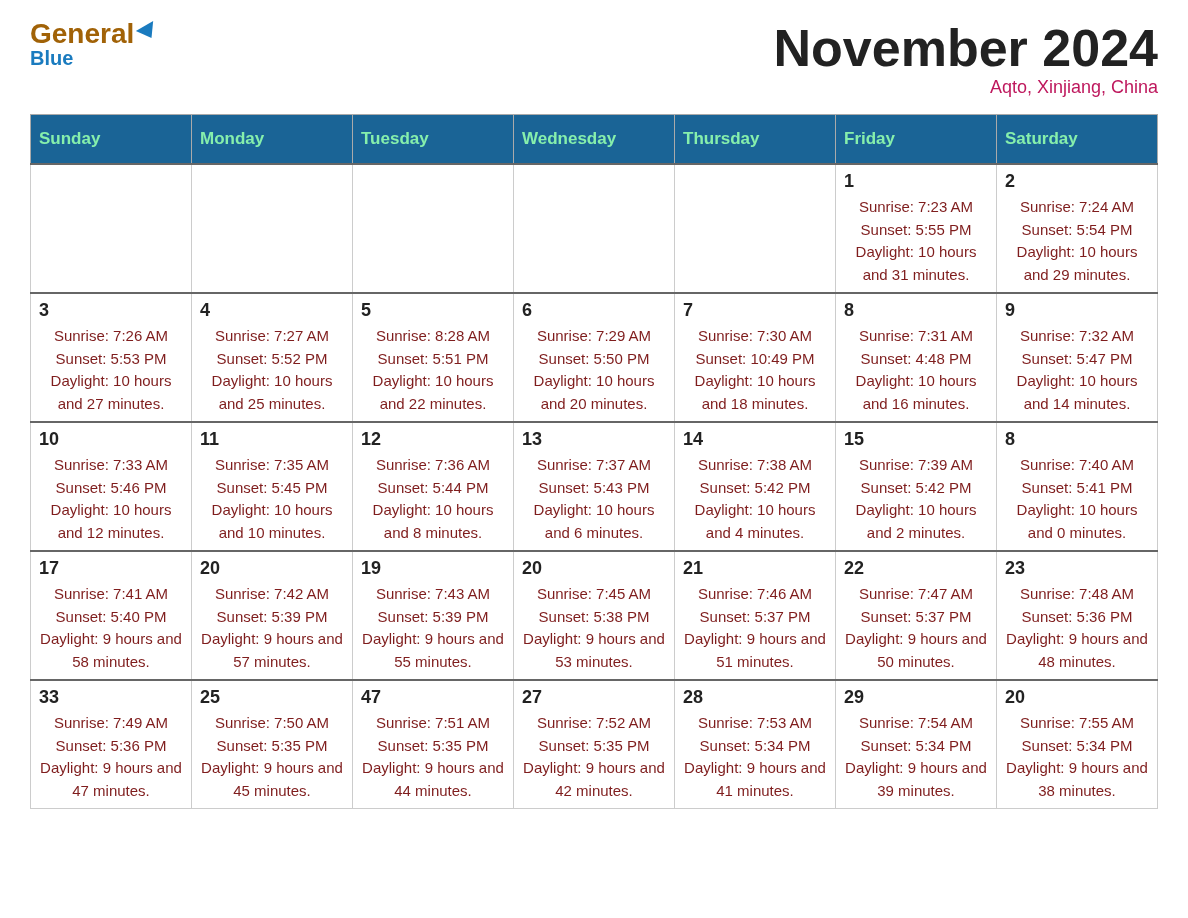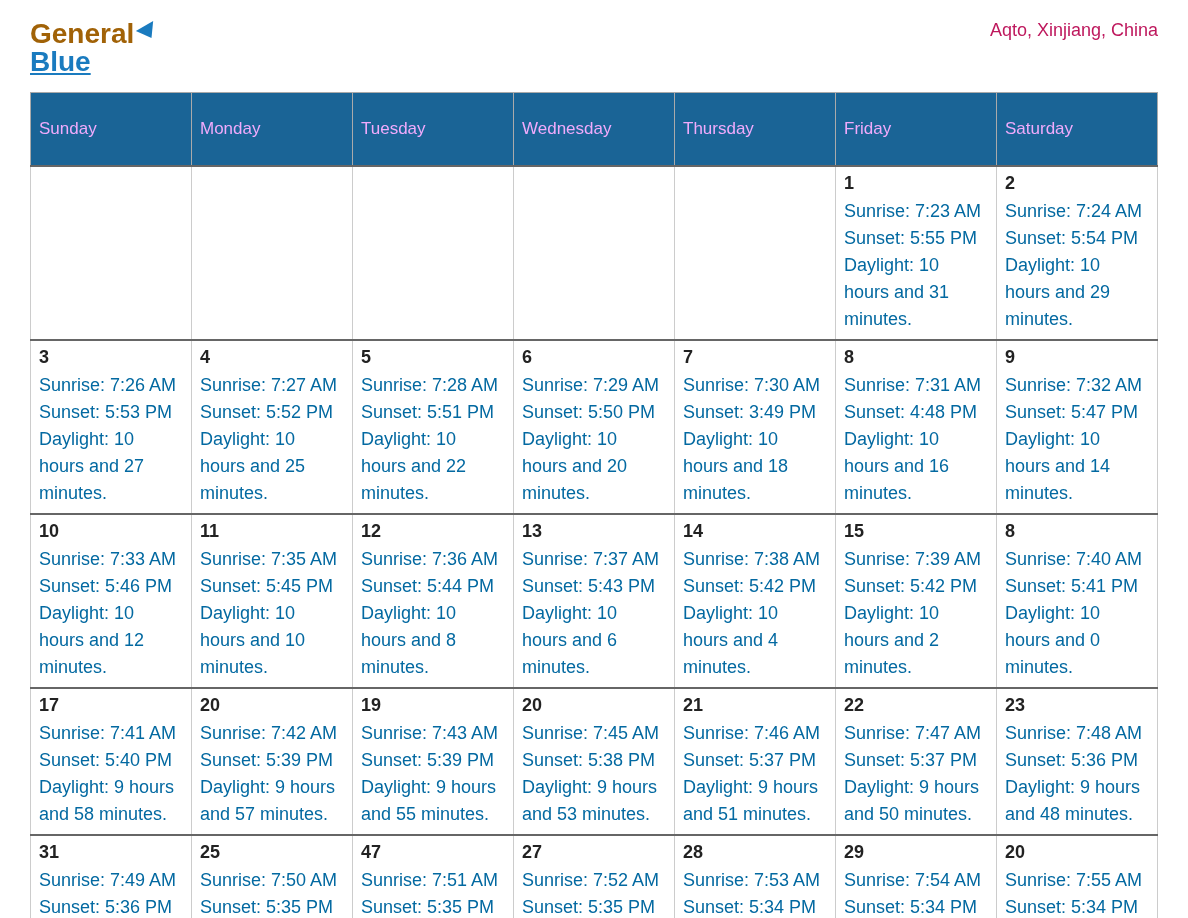--- a/index.html
+++ b/index.html
@@ -21,25 +21,24 @@
       flex-direction: column;
       align-items: flex-start;
     }
     .logo-general {
       font-size: 28px;
       font-weight: bold;
       color: #a16207;
       line-height: 1;
     }
     .logo-blue {
-      font-size: 28px;
+      font-size: 20px;
       font-weight: bold;
       color: #1a7bbf;
       line-height: 1;
-      text-decoration: underline;
     }
     .logo-triangle {
       display: inline-block;
       width: 0;
       height: 0;
       border-left: 10px solid transparent;
       border-right: 10px solid transparent;
       border-top: 14px solid #1a7bbf;
       margin-left: 4px;
       vertical-align: middle;
@@ -61,24 +60,24 @@
       font-weight: normal;
       color: #be185d;
     }
     .calendar {
       width: 100%;
       border-collapse: collapse;
       border: 1px solid #aaa;
     }
     .calendar thead tr th {
       background-color: #1a6496;
-      color: #f0abfc;
-      padding: 26px 8px;
+      color: #86efac;
+      padding: 14px 8px;
       font-size: 17px;
-      font-weight: normal;
+      font-weight: bold;
       text-align: left;
       border: 1px solid #aaa;
     }
     .calendar tbody tr td {
       vertical-align: top;
       padding: 6px 8px;
       border: 1px solid #ccc;
       width: calc(100% / 7);
       font-size: 13px;
       color: #333;
@@ -86,43 +85,45 @@
       height: 120px;
     }
     .calendar tbody tr td .day-num {
       font-size: 18px;
       font-weight: bold;
       color: #222;
       display: block;
       margin-bottom: 4px;
     }
     .calendar tbody tr td .day-info {
-      font-size: 18px;
+      font-size: 15px;
       line-height: 1.5;
-      color: #0369a1;
+      color: #7f1d1d;
+      text-align: center;
     }
     .calendar tbody tr {
       border-top: 2px solid #666;
     }
     .empty-cell {
       background: #fff;
     }
   </style>
 </head>
 <body>
 
 <div class="header-area">
   <div class="logo">
     <div style="display:flex;align-items:center;">
       <span class="logo-general">General</span>
       <span class="logo-triangle"></span>
     </div>
     <span class="logo-blue">Blue</span>
   </div>
   <div class="title-area">
+    <h1>November 2024</h1>
     <h2>Aqto, Xinjiang, China</h2>
   </div>
 </div>
 
 <table class="calendar">
   <thead>
     <tr>
     <th>Sunday</th>
         <th>Monday</th>
         <th>Tuesday</th>
@@ -160,34 +161,34 @@
 Daylight: 10 hours and 27 minutes.</div>
         </td>
         <td>
           <span class="day-num">4</span>
           <div class="day-info">Sunrise: 7:27 AM
 Sunset: 5:52 PM
 Daylight: 10 hours and 25 minutes.</div>
         </td>
         <td>
           <span class="day-num">5</span>
-          <div class="day-info">Sunrise: 7:28 AM
+          <div class="day-info">Sunrise: 8:28 AM
 Sunset: 5:51 PM
 Daylight: 10 hours and 22 minutes.</div>
         </td>
         <td>
           <span class="day-num">6</span>
           <div class="day-info">Sunrise: 7:29 AM
 Sunset: 5:50 PM
 Daylight: 10 hours and 20 minutes.</div>
         </td>
         <td>
           <span class="day-num">7</span>
           <div class="day-info">Sunrise: 7:30 AM
-Sunset: 3:49 PM
+Sunset: 10:49 PM
 Daylight: 10 hours and 18 minutes.</div>
         </td>
         <td>
           <span class="day-num">8</span>
           <div class="day-info">Sunrise: 7:31 AM
 Sunset: 4:48 PM
 Daylight: 10 hours and 16 minutes.</div>
         </td>
         <td>
           <span class="day-num">9</span>
@@ -279,21 +280,21 @@
         </td>
         <td>
           <span class="day-num">23</span>
           <div class="day-info">Sunrise: 7:48 AM
 Sunset: 5:36 PM
 Daylight: 9 hours and 48 minutes.</div>
         </td>
       </tr>
       <tr>
         <td>
-          <span class="day-num">31</span>
+          <span class="day-num">33</span>
           <div class="day-info">Sunrise: 7:49 AM
 Sunset: 5:36 PM
 Daylight: 9 hours and 47 minutes.</div>
         </td>
         <td>
           <span class="day-num">25</span>
           <div class="day-info">Sunrise: 7:50 AM
 Sunset: 5:35 PM
 Daylight: 9 hours and 45 minutes.</div>
         </td>

